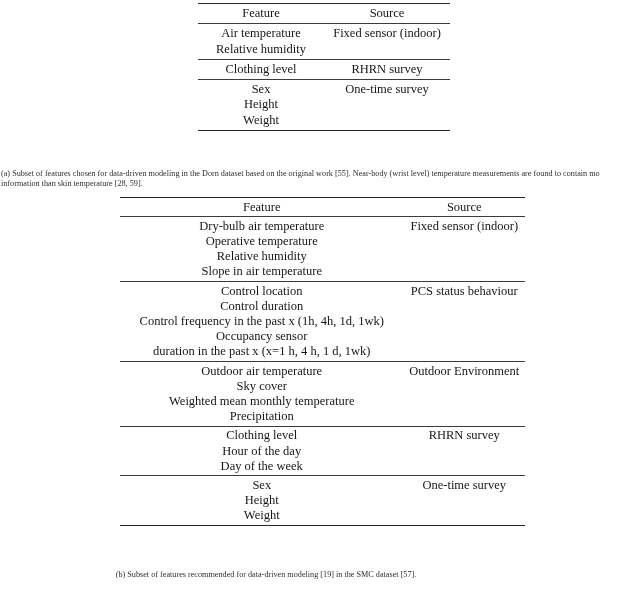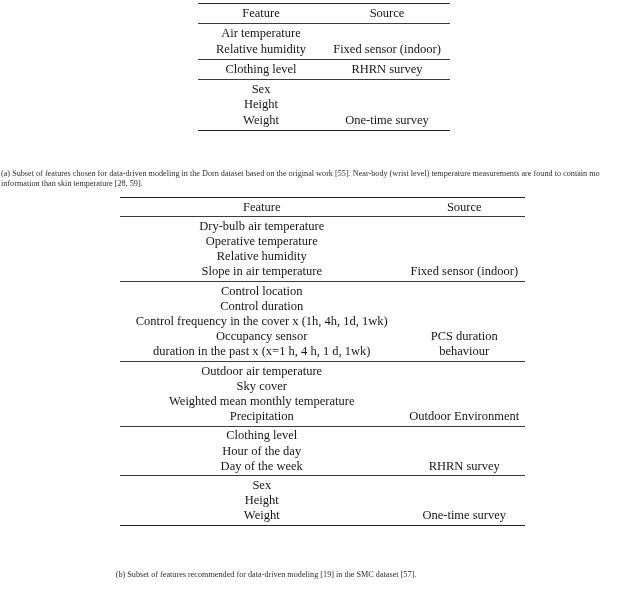--- a/index.html
+++ b/index.html
@@ -17,21 +17,21 @@
   .ptable {
     position: absolute;
     border-top: 1.6px solid #262626;
     border-bottom: 1.6px solid #262626;
     font-size: 12.5px;
     box-sizing: border-box;
   }
   #table-a { left: 198px; top: 3px;   width: 252px; line-height: 15.3px; }
   #table-b { left: 120px; top: 197px; width: 405px; line-height: 15.2px; }
 
-  .trow { display: flex; align-items: flex-end; }
+  .trow { display: flex; align-items: flex-start; }
   .trow:not(:last-child) { border-bottom: 1px solid #3b3b3b; }
 
   .cell { text-align: center; box-sizing: border-box; }
   #table-a .cell { padding: 2px 2px; }
   #table-b .cell { padding: 1.5px 2px; }
 
   #table-a .feat { width: 50%; }
   #table-a .src  { width: 50%; }
   #table-b .feat { width: 70%; }
   #table-b .src  { width: 30%; }
@@ -111,25 +111,25 @@
         <div class="fline">Operative temperature</div>
         <div class="fline">Relative humidity</div>
         <div class="fline">Slope in air temperature</div>
       </div>
       <div class="cell src">Fixed sensor (indoor)</div>
     </div>
     <div class="trow">
       <div class="cell feat">
         <div class="fline">Control location</div>
         <div class="fline">Control duration</div>
-        <div class="fline">Control frequency in the cover x (1h, 4h, 1d, 1wk)</div>
+        <div class="fline">Control frequency in the past x (1h, 4h, 1d, 1wk)</div>
         <div class="fline">Occupancy sensor</div>
         <div class="fline">duration in the past x (x=1 h, 4 h, 1 d, 1wk)</div>
       </div>
-      <div class="cell src">PCS duration behaviour</div>
+      <div class="cell src">PCS status behaviour</div>
     </div>
     <div class="trow">
       <div class="cell feat">
         <div class="fline">Outdoor air temperature</div>
         <div class="fline">Sky cover</div>
         <div class="fline">Weighted mean monthly temperature</div>
         <div class="fline">Precipitation</div>
       </div>
       <div class="cell src">Outdoor Environment</div>
     </div>

